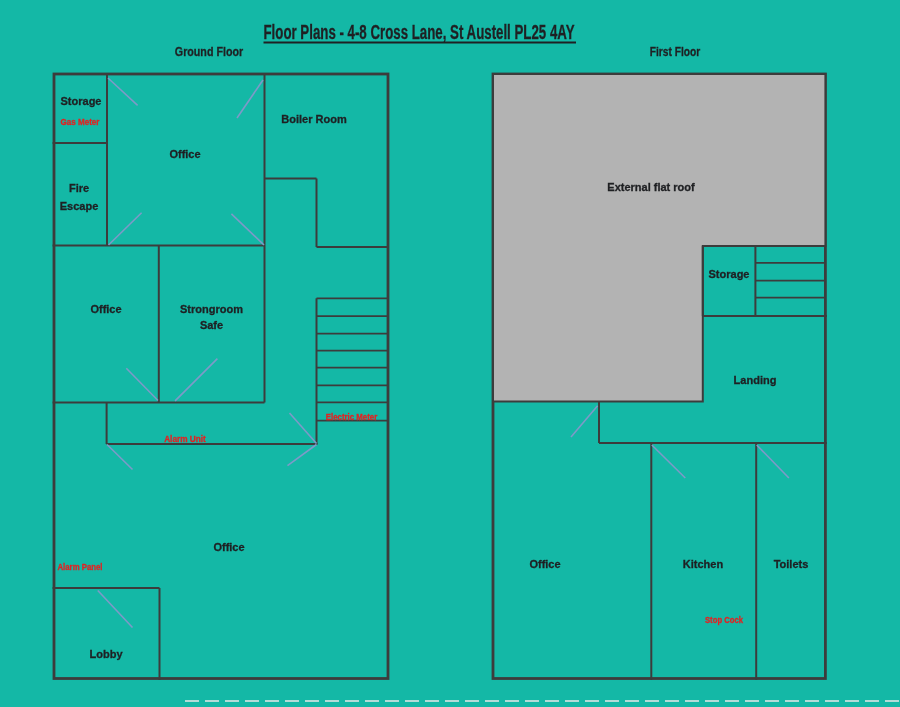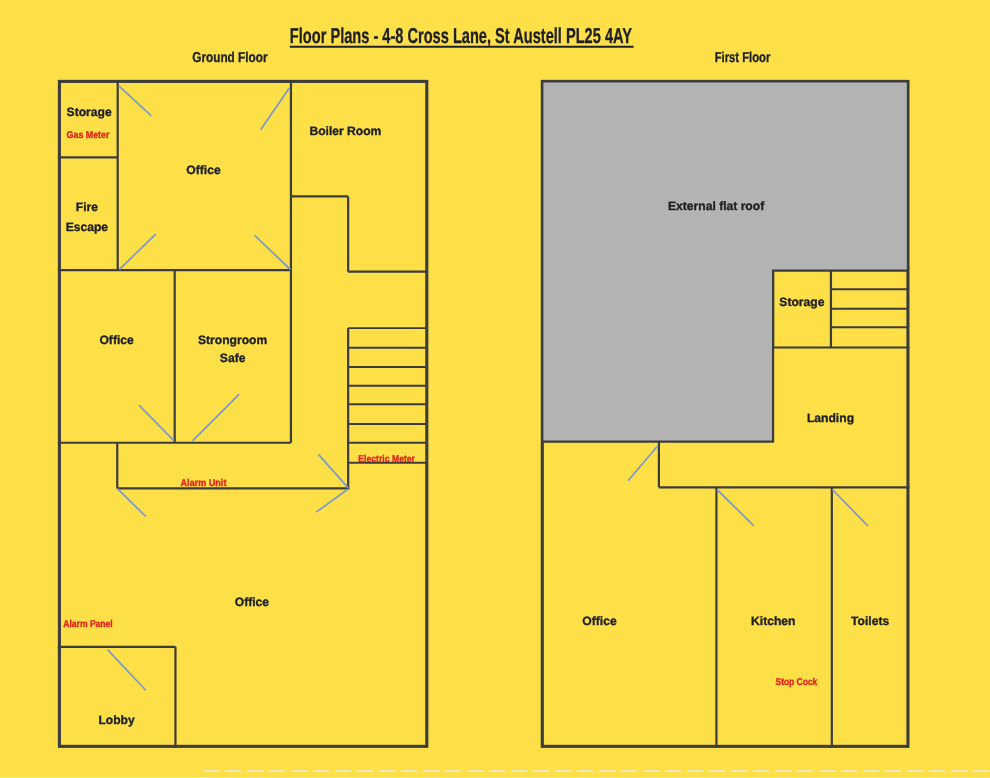--- a/index.html
+++ b/index.html
@@ -1,16 +1,16 @@
 <!DOCTYPE html>
 <html><head>
 <meta charset="utf-8">
 <style>
   html,body{margin:0;padding:0;background:#ffffff;}
-  .page{position:relative;width:900px;height:707px;background:#fde047;overflow:hidden;
+  .page{position:relative;width:900px;height:707px;background:#14b8a6;overflow:hidden;
         font-family:"Liberation Sans", sans-serif;}
   svg{position:absolute;left:0;top:0;}
   text{font-family:"Liberation Sans", sans-serif;font-weight:bold;fill:#1f2023;stroke:#1f2023;stroke-width:0.3;}
   .room{font-size:11px;}
   .red{fill:#e32222;stroke:#e32222;font-size:9px;}
 </style>
 </head>
 <body>
 <div class="page">
 <svg width="900" height="707" viewBox="0 0 900 707">

